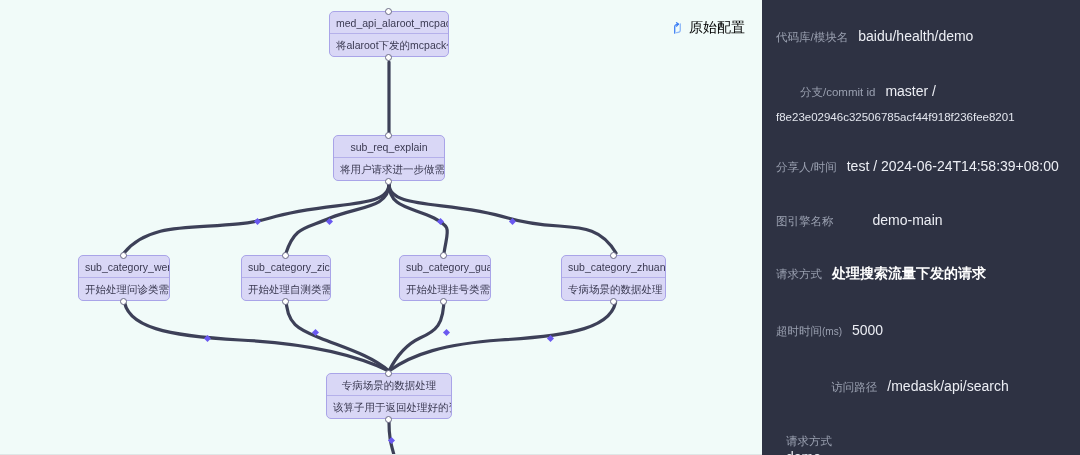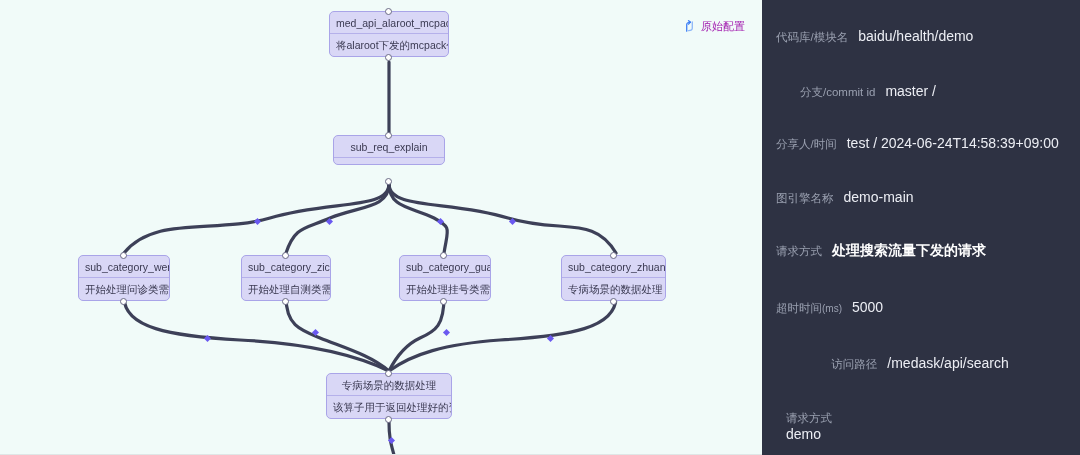--- a/index.html
+++ b/index.html
@@ -28,22 +28,22 @@
     left: 0; top: 0;
     width: 762px; height: 455px;
   }
 
   
   .raw-config {
     position: absolute;
     right: 17px; top: 19px;
     display: flex; align-items: center;
     gap: 5px;
-    color: #a21caf;
-    font-size: 11px;
+    color: #000000;
+    font-size: 14px;
     cursor: pointer;
     z-index: 40;
     user-select: none;
     white-space: nowrap;
   }
   .raw-config .ico { display: block; width: 13px; height: 13px; }
 
   
   .node {
     position: absolute;
@@ -163,21 +163,21 @@
       <span>原始配置</span>
     </div>
 
     <div class="node" style="left:329px; top:11px; width:120px; height:46px;">
       <div class="node-title">med_api_alaroot_mcpack</div>
       <div class="node-desc">将alaroot下发的mcpack包解包</div>
     </div>
     <div class="port" style="left:385px; top:8px;"></div>
     <div class="port" style="left:385px; top:54px;"></div>
 
-    <div class="node" style="left:333px; top:135px; width:112px; height:30px;">
+    <div class="node" style="left:333px; top:135px; width:112px; height:46px;">
       <div class="node-title">sub_req_explain</div>
       <div class="node-desc">将用户请求进一步做需求分析</div>
     </div>
     <div class="port" style="left:385px; top:132px;"></div>
     <div class="port" style="left:385px; top:178px;"></div>
 
     <div class="node" style="left:78px; top:255px; width:92px; height:46px;">
       <div class="node-title">sub_category_wenzhen</div>
       <div class="node-desc">开始处理问诊类需求</div>
     </div>
@@ -227,27 +227,28 @@
 
     <div class="field" style="margin-top:10px;">
       <span class="field-label">代码库/模块名</span>
       <span class="field-value">baidu/health/demo</span>
     </div>
 
     <div class="field" style="margin-top:38px;margin-left:24px;">
       <span class="field-label">分支/commit id</span>
       <span class="field-value">master /</span>
     </div>
+    <div class="field-sub">f8e23e02946c32506785acf44f918f236fee8201</div>
 
     <div class="field" style="margin-top:35px;">
       <span class="field-label">分享人/时间</span>
-      <span class="field-value">test / 2024-06-24T14:58:39+09:00</span>
-    </div>
-
-    <div class="field" style="margin-top:37px;">
+      <span class="field-value">test / 2024-06-24T14:58:39+08:00</span>
+    </div>
+
+    <div class="field" style="margin-top:37px;gap:29px;">
       <span class="field-label">图引擎名称</span>
       <span class="field-value">demo-main</span>
     </div>
 
     <div class="field" style="margin-top:36px;">
       <span class="field-label">请求方式</span>
       <span class="field-value bold">处理搜索流量下发的请求</span>
     </div>
 
     <div class="field" style="margin-top:39px;">

